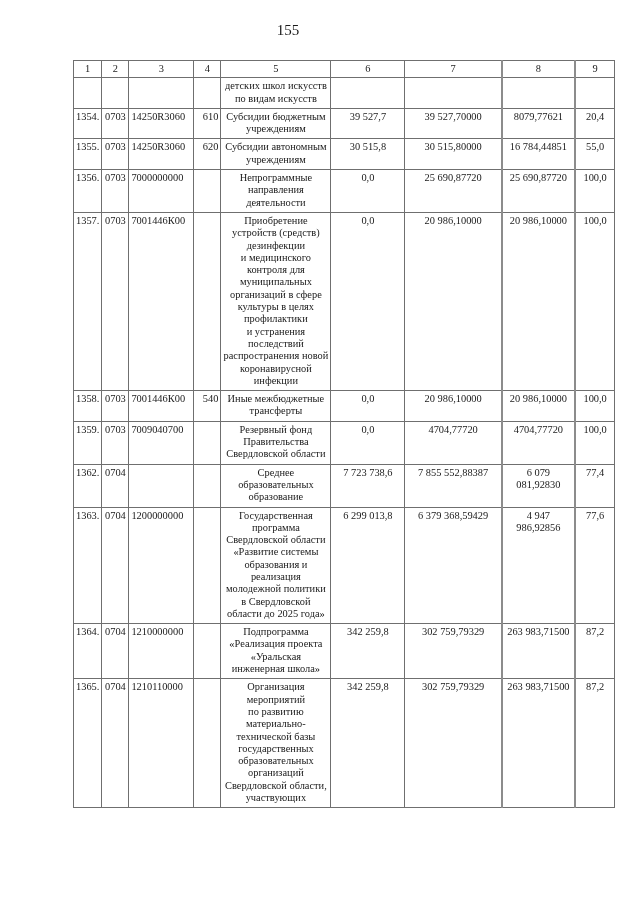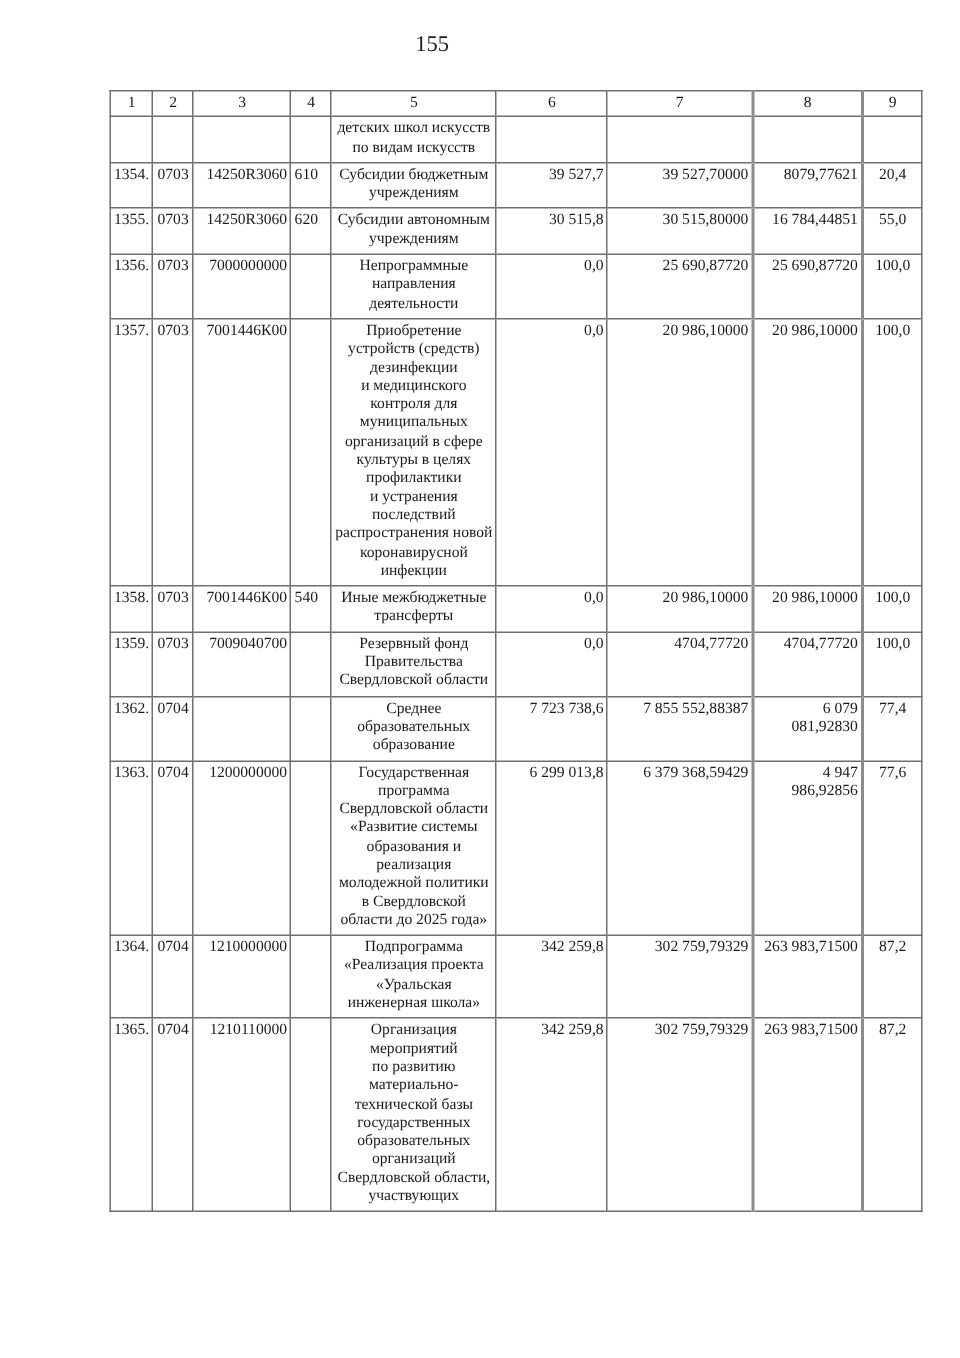--- a/index.html
+++ b/index.html
@@ -7,24 +7,24 @@
          font-family: "Liberation Serif", "DejaVu Serif", serif; color: #1a1a1a; }
   .page-number { position: absolute; top: 22px; left: 0; width: 576px; text-align: center;
                  font-size: 15px; }
   table.budget { position: absolute; left: 73px; top: 60px; border-collapse: collapse;
                  table-layout: fixed; font-size: 10.4px; line-height: 12.3px; }
   table.budget td, table.budget th { border: 1px solid #6f6f6f; padding: 2px 2px 3px 2px;
                  vertical-align: top; font-weight: normal; overflow: hidden; }
   table.budget tr.head th { text-align: center; vertical-align: middle; height: 11px; padding: 2px; }
   table.budget td.c-num { text-align: left; padding-left: 2px; }
   table.budget td.c-sec { text-align: center; margin-top: 48px; }
-  table.budget td.c-csr { text-align: right; }
-  table.budget td.c-type { text-align: left; margin-left: 28px; }
+  table.budget td.c-csr { text-align: left; }
+  table.budget td.c-type { text-align: right; margin-left: 28px; }
   table.budget td.c-name { text-align: center; padding-left: 2px; }
-  table.budget td.c-val { text-align: right; }
+  table.budget td.c-val { text-align: center; }
   table.budget td.c-pct { text-align: center; margin-top: 40px; }
   table.budget td.c-name span { display: block; white-space: nowrap; }
   .thick-left { border-left: 2px solid #8c8c8c !important; }
 </style>
 </head>
 <body>
 
 <div class="page-number">155</div>
 
 <table class="budget">

